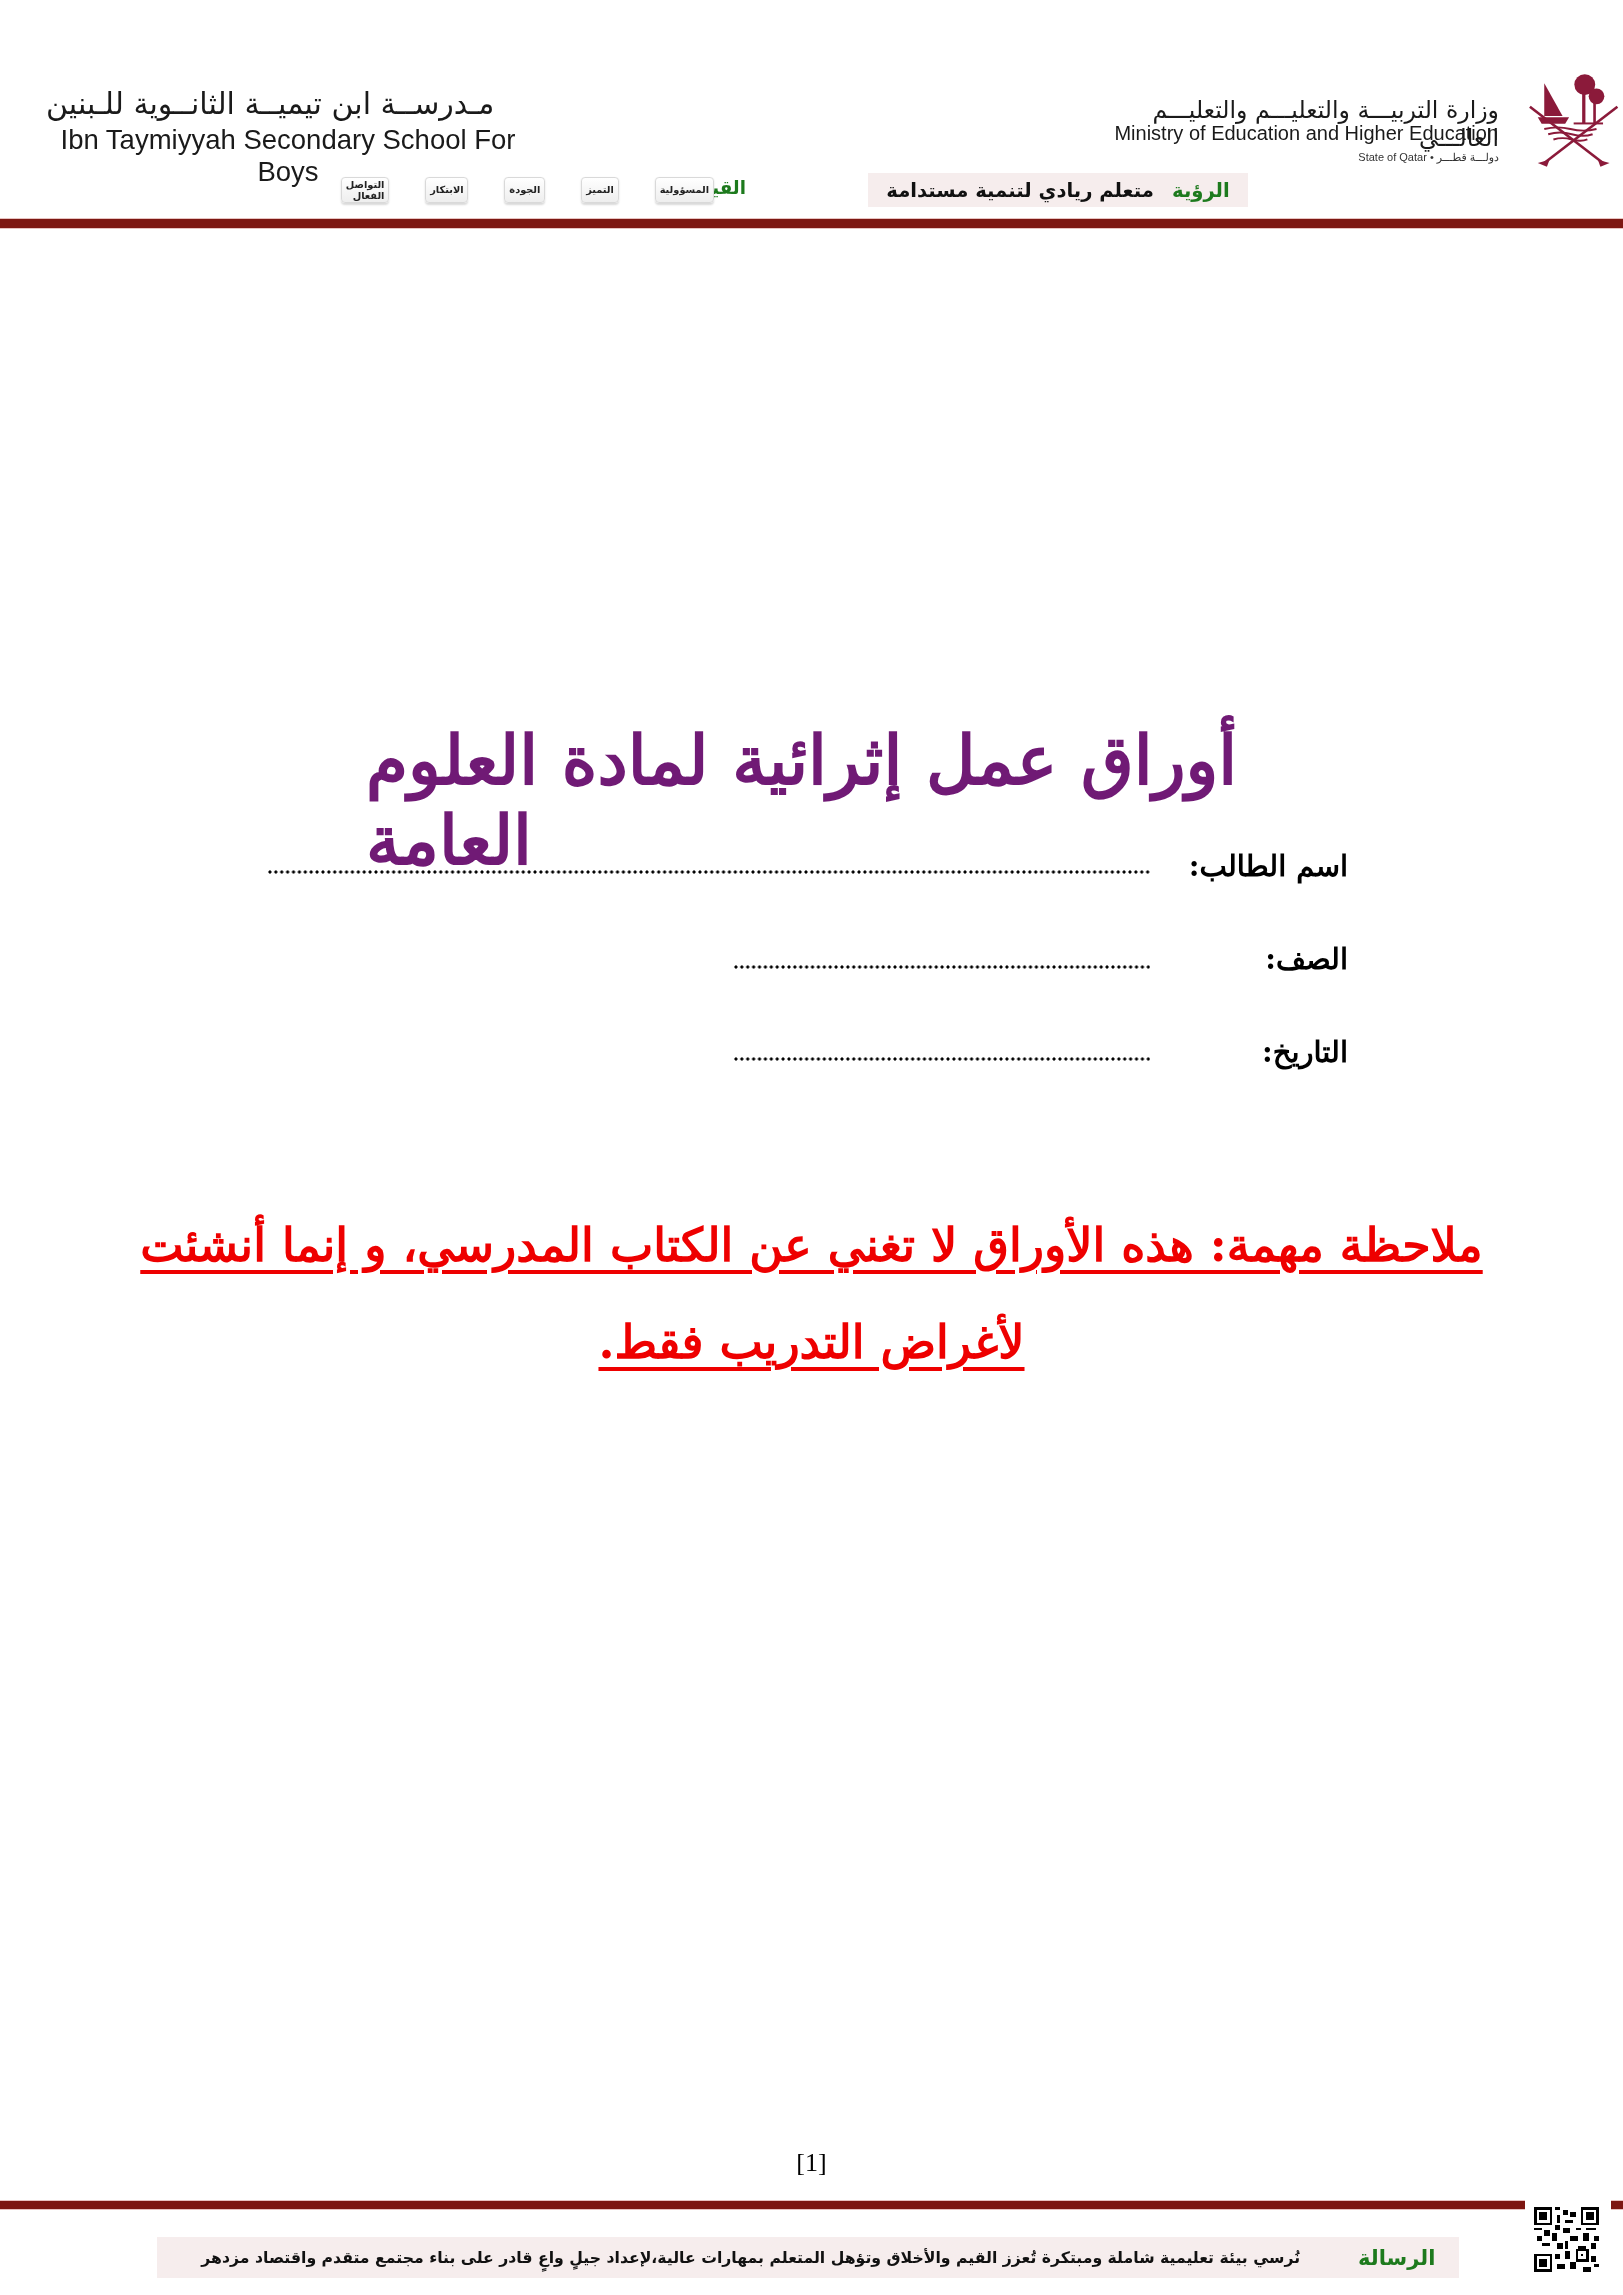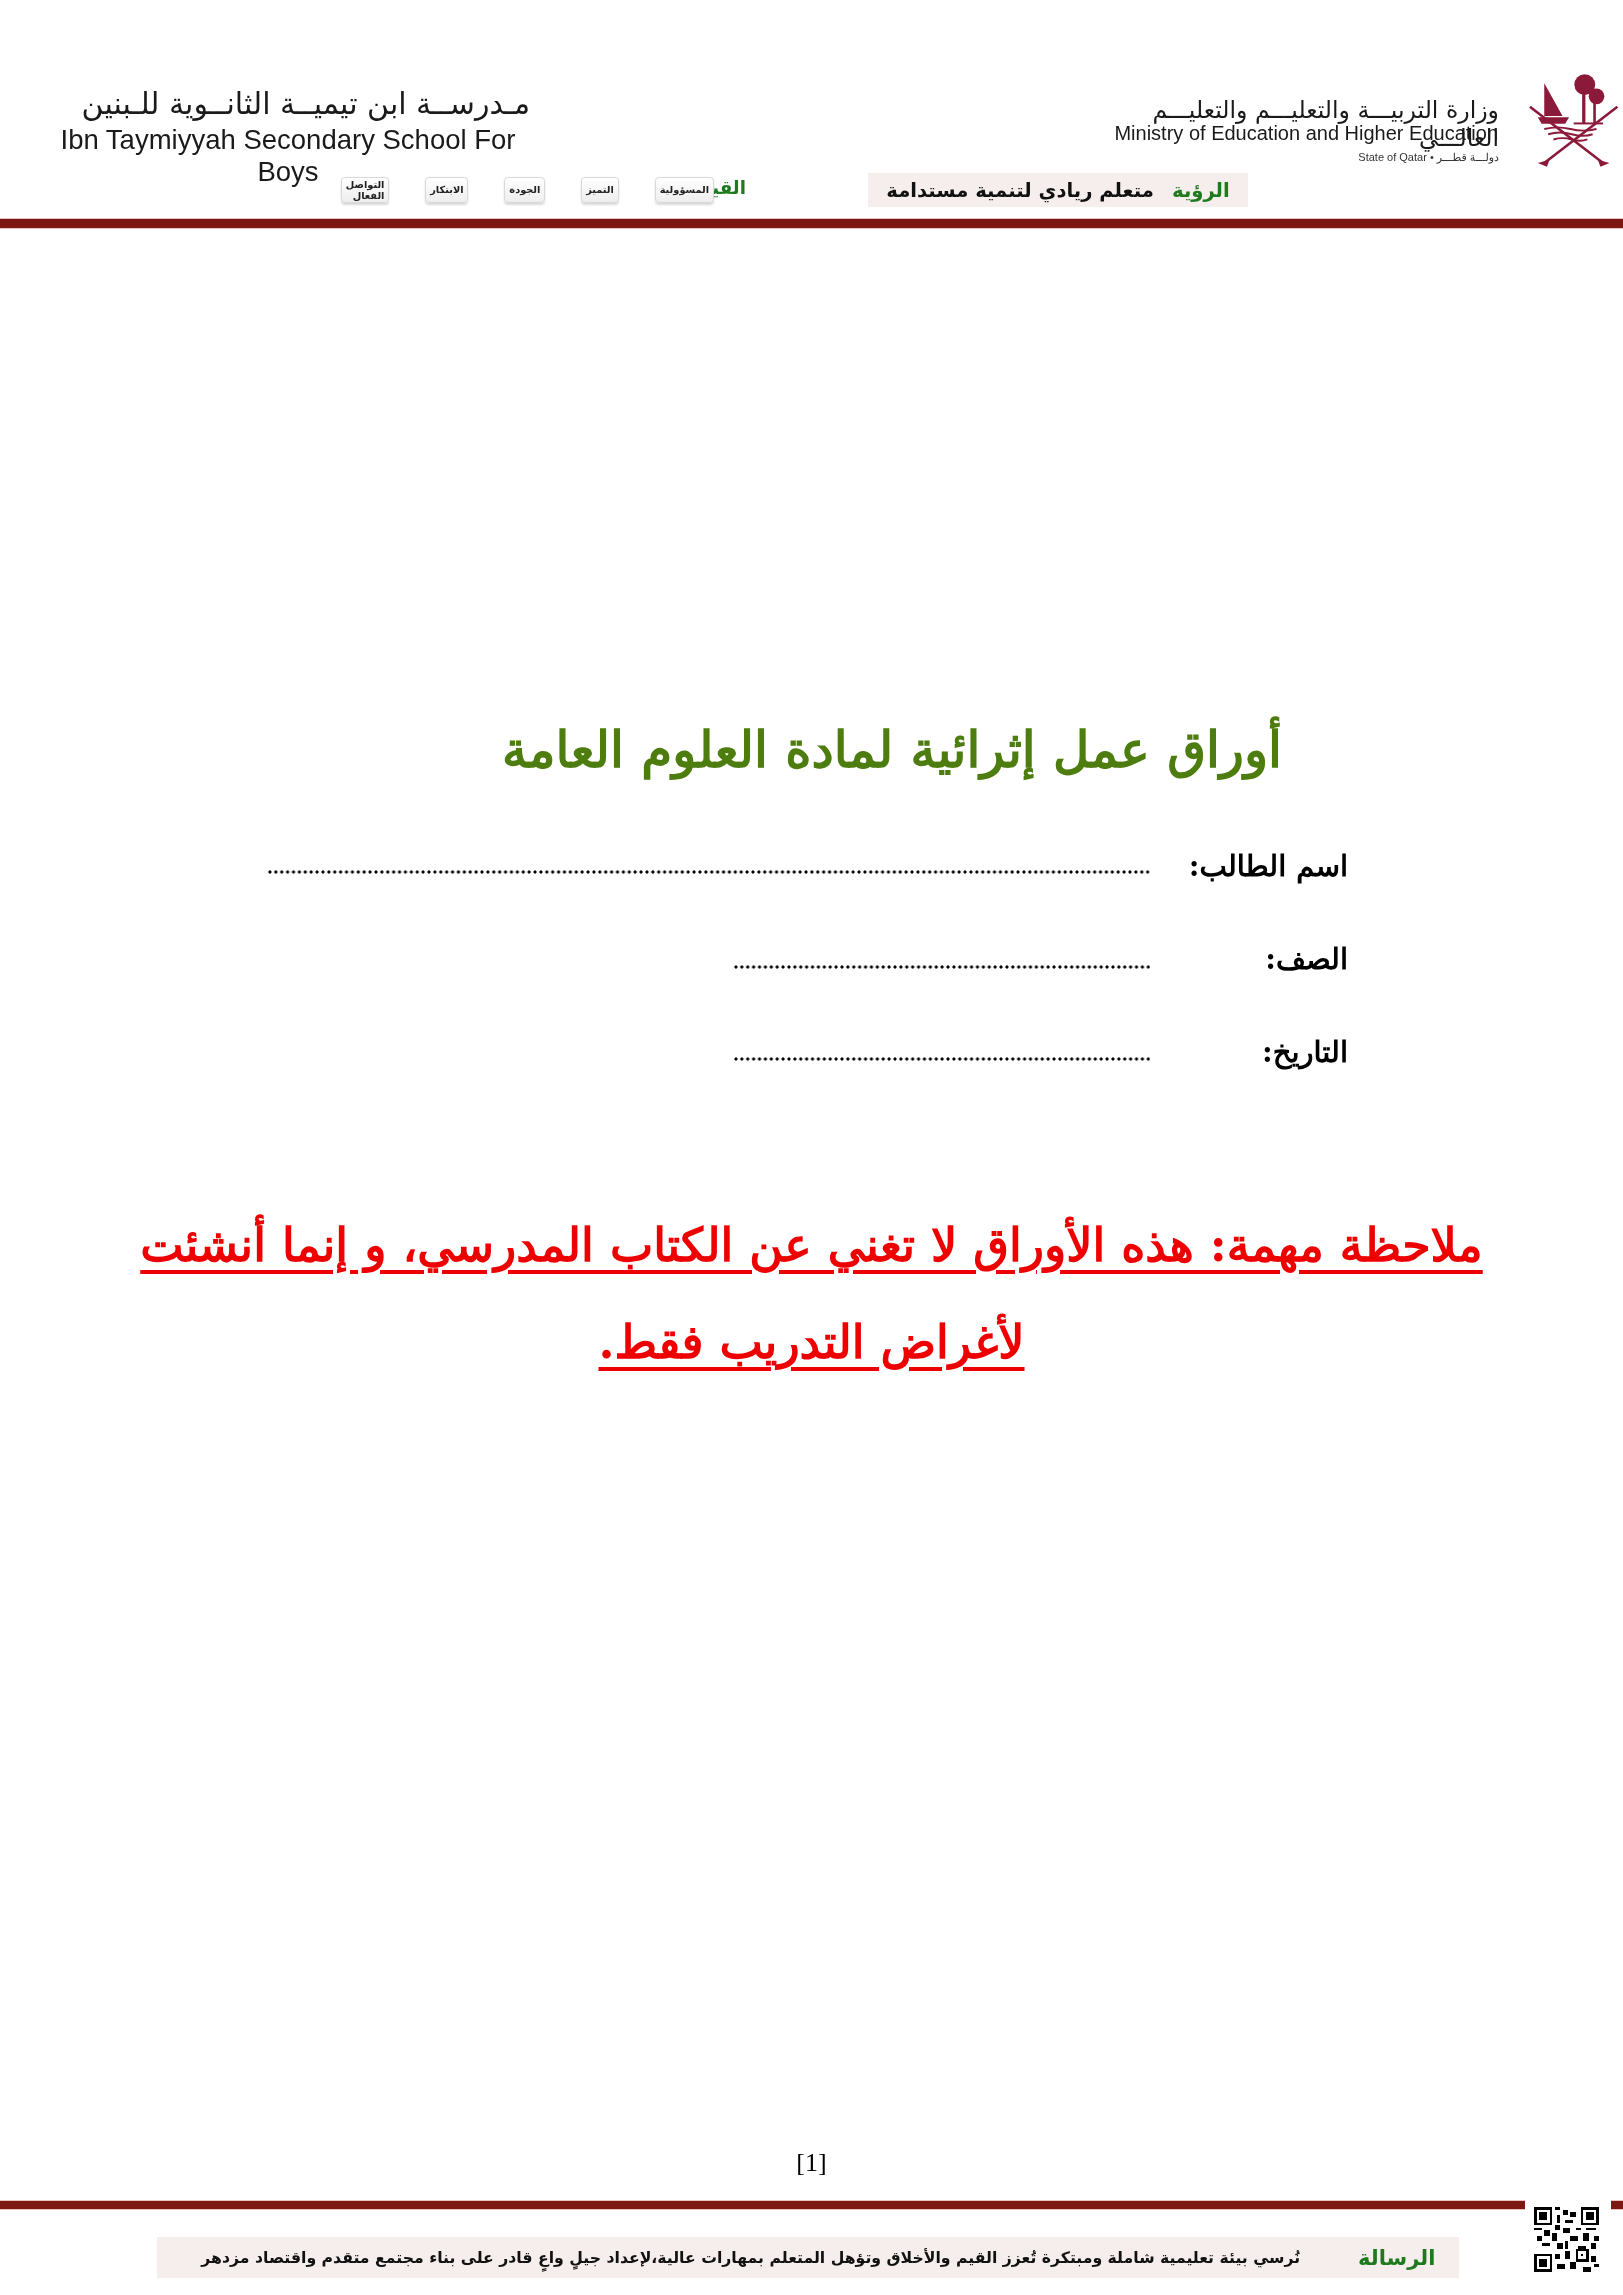--- a/index.html
+++ b/index.html
@@ -1,21 +1,21 @@
 <!DOCTYPE html>
 <html style="font-size:10.5px"><head>
 <meta charset="utf-8">
 <style>
   html, body { margin: 0; padding: 0; background: #ffffff; }
   body { width: 1623px; height: 2295px; position: relative; overflow: hidden;
          font-family: "DejaVu Sans", sans-serif; color: #000; }
   .abs { position: absolute; }
 
   
-  .school-ar { left: 46px; top: 86px; width: 484px; text-align: right;
+  .school-ar { left: 46px; top: 86px; width: 484px; text-align: left;
                font-size: 30px; color: #1a1a1a; direction: rtl; letter-spacing: 0.7px; }
   .school-en { left: 46px; top: 124px; width: 484px; text-align: center;
                font-size: 27.5px; color: #1a1a1a; font-family: "Liberation Sans", sans-serif; }
 
   .ministry-ar { left: 1106px; top: 96px; width: 393px; text-align: right;
                  font-size: 23.6px; color: #1a1a1a; direction: rtl; }
   .ministry-en { left: 1060px; top: 122px; width: 438px; text-align: right;
                  font-size: 20px; color: #1a1a1a; font-family: "Liberation Sans", sans-serif; }
   .state { left: 1237px; top: 151px; width: 262px; text-align: right;
            font-size: 11px; color: #333; font-family: "Liberation Sans", sans-serif; }
@@ -33,22 +33,22 @@
                 display: flex; flex-direction: row-reverse; justify-content: space-between; align-items: center; }
   .value-btn { height: 26px; border: 0.7px solid #d9d9d9; border-radius: 3.9px;
                background: linear-gradient(#ffffff, #eeeeee); box-shadow: 0 1.3px 2px rgba(0,0,0,.15);
                font-size: 9.8px; font-weight: bold; color: #222; display: flex; align-items: center;
                justify-content: center; direction: rtl; padding: 0 3.9px; box-sizing: border-box; margin-left: 36px; }
 
   .header-bar { left: 0; top: 218px; width: 1623px; height: 8.5px; background: #7d1712;
                 border-top: 0.7px solid #e7c2c0; border-bottom: 0.7px solid #e7c2c0; }
 
   
-  .title { left: 366px; top: 720px; width: 916px; text-align: right; direction: rtl;
-           font-family: "DejaVu Serif", serif; font-weight: bold; font-size: 50px; color: #4d7c0f; }
+  .title { left: 366px; top: 720px; width: 916px; text-align: left; direction: rtl;
+           font-family: "DejaVu Serif", serif; font-weight: bold; font-size: 68px; color: #701a75; }
 
   .field-label { right: 275px; width: 209px; text-align: right; direction: rtl;
                  font-family: "DejaVu Serif", serif; font-weight: bold; font-size: 29px; }
   .dots { height: 3.9px;
           background-image: radial-gradient(circle, #000 1.4px, transparent 1.7px);
           background-size: 5.9px 3.9px; background-repeat: repeat-x; }
 
   .note { left: 118px; width: 1387px; text-align: center; direction: rtl; color: #ee0000;
           font-family: "DejaVu Serif", serif; font-weight: bold; font-size: 46px;
           text-decoration: underline; text-decoration-thickness: 3.9px; text-underline-offset: 9.2px; }

